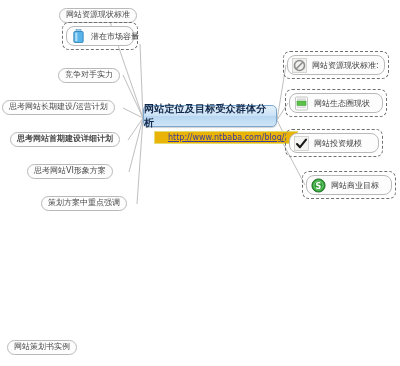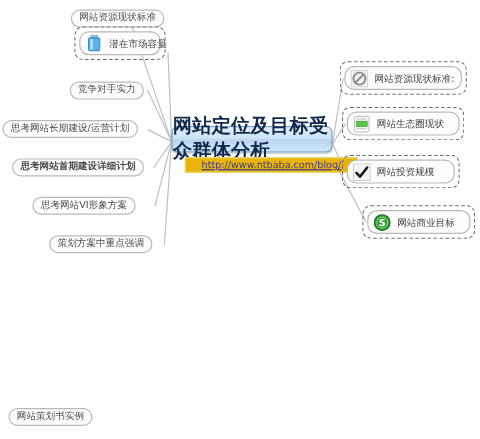--- a/index.html
+++ b/index.html
@@ -75,21 +75,21 @@
   }
 
   
   #central-node {
     position: absolute;
     box-sizing: border-box;
     border: 1px solid #7ba7cf;
     border-radius: 5px;
     background: linear-gradient(to bottom, #e4f0fb 0%, #cbe2f6 48%, #b7d6f1 52%, #cfe5f8 100%);
     color: #13294b;
-    font-size: 16px;
+    font-size: 10px;
     font-weight: bold;
     letter-spacing: 0.2px;
     display: flex;
     align-items: center;
     justify-content: center;
     box-shadow: 0 1px 1px rgba(0,0,0,0.18);
   }
   #central-url {
     position: absolute;
     background: #eab308;

